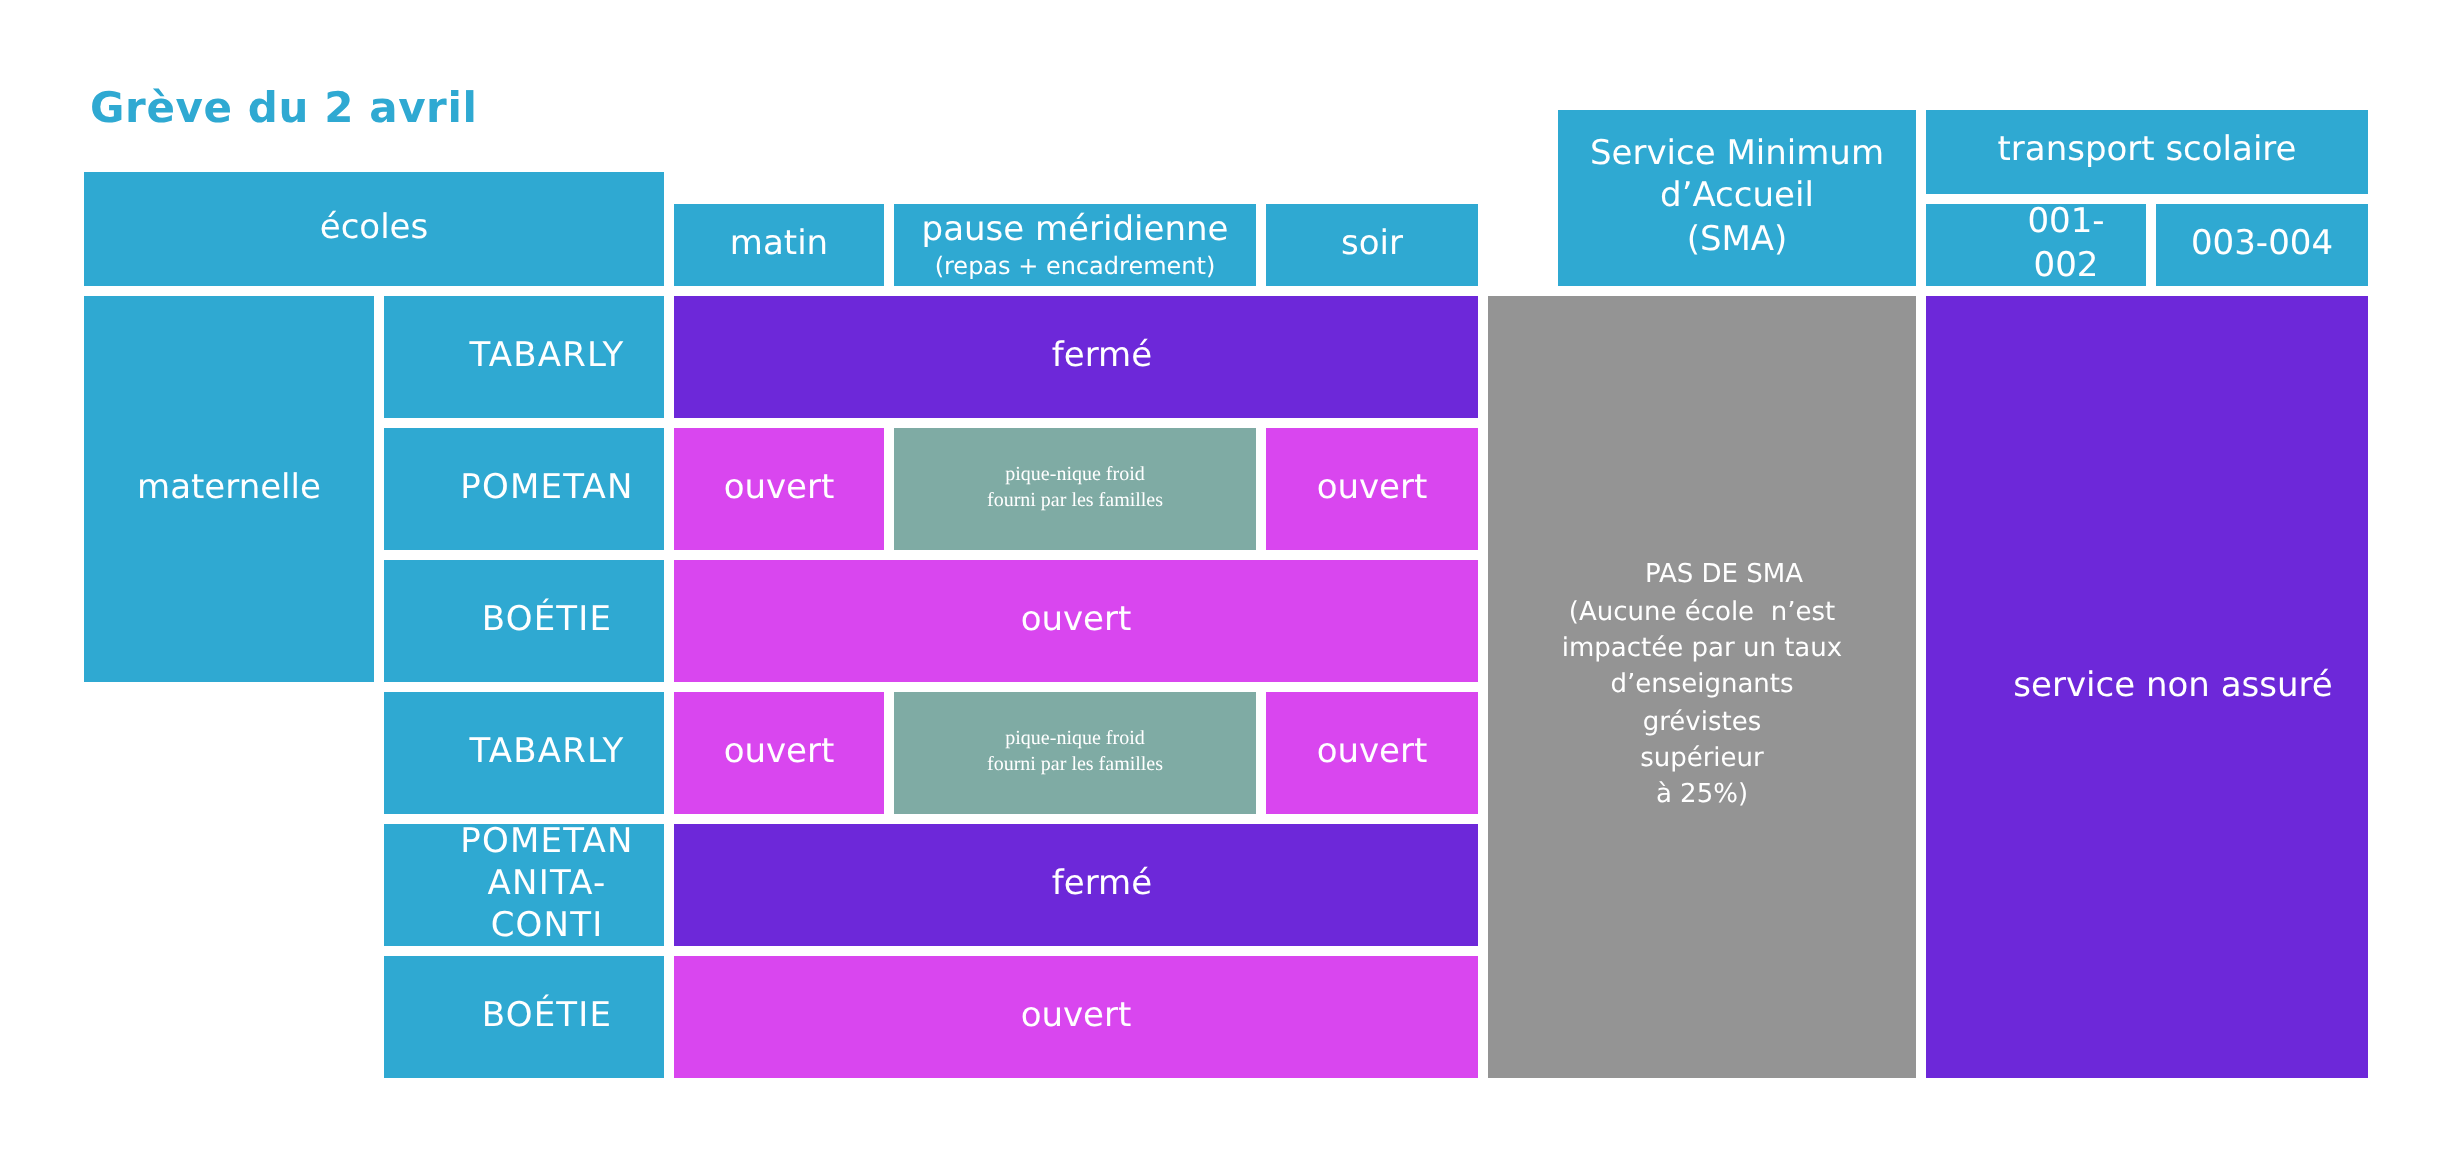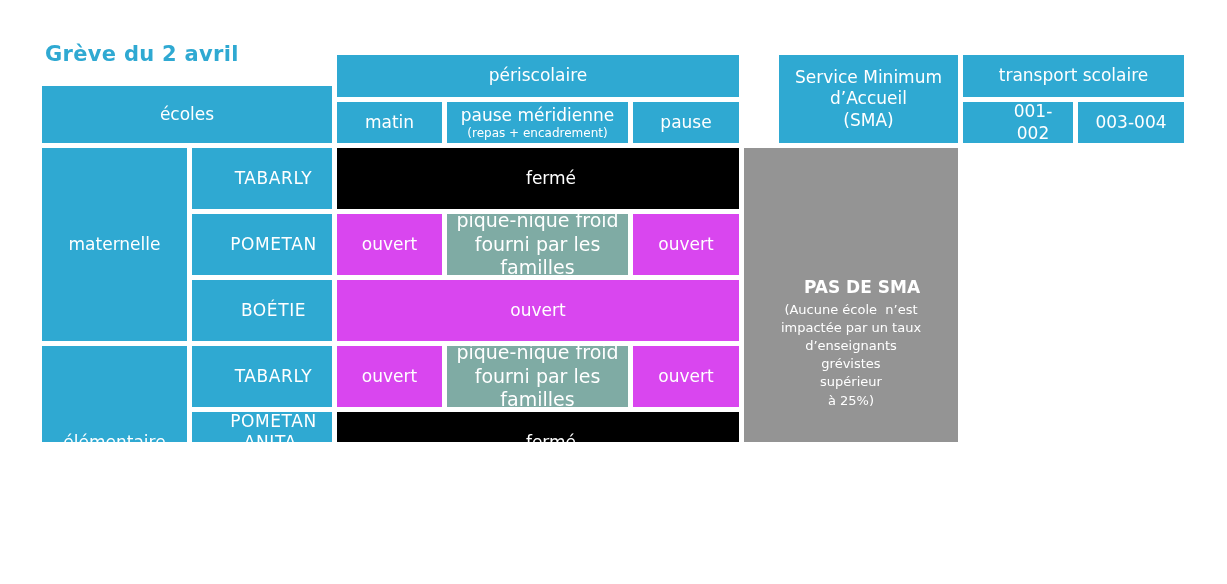--- a/index.html
+++ b/index.html
@@ -1,19 +1,19 @@
 <!DOCTYPE html>
 <html lang="fr"><head>
 <meta charset="utf-8">
 <style>
   html, body { margin: 0; padding: 0; background: #ffffff; }
   .page {
     position: relative;
     width: 1227px;
-    height: 442px;
+    height: 584px;
     background: #ffffff;
     font-family: "DejaVu Sans", "Liberation Sans", sans-serif;
     overflow: hidden;
     border-radius: 17px;
   }
   .title {
     position: absolute;
     left: 45px;
     top: 42px;
     margin: 0;
@@ -37,21 +37,21 @@
     align-items: center;
     justify-content: center;
     text-align: center;
     color: #ffffff;
     font-size: 17px;
     line-height: 1.25;
     padding: 2px 6px;
     box-sizing: border-box;
   }
   .blue  { background: #2fa9d2; }
-  .red   { background: #000000; padding-left: 32px; }
+  .red   { background: #6d28d9; padding-left: 32px; }
   .green { background: #d946ef; }
   .teal  { background: #7faba4; }
   .gray  { background: #949494; }
   .pre   { white-space: pre-line; }
   .exact { white-space: pre; }
   .caps  { letter-spacing: 0.6px; padding-left: 29px; }
 
   
   .h-ecoles       { grid-area: 1 / 1 / 3 / 3; align-self: end; height: 57px; width: 100%; }
   .h-periscolaire { grid-area: 1 / 3 / 2 / 6; }
@@ -79,49 +79,47 @@
   .c-r2-c { grid-area: 4 / 5; }
   .c-r3-span { grid-area: 5 / 3 / 6 / 6; }
   .c-r4-a { grid-area: 6 / 3; }
   .c-r4-b { grid-area: 6 / 4; }
   .c-r4-c { grid-area: 6 / 5; }
   .c-r5-span { grid-area: 7 / 3 / 8 / 6; }
   .c-r6-span { grid-area: 8 / 3 / 9 / 6; }
   .sma-body   { grid-area: 3 / 6 / 9 / 7; }
   .transport-body { grid-area: 3 / 7 / 9 / 9; }
 
-  .picnic { font-size: 19px; }
-  .sma-title { font-weight: bold; font-size: 17px; margin-bottom: 2px; margin-left: 22px; }
+  .picnic { font-size: 10px; font-family: Liberation Serif, serif; }
+  .sma-title { font-weight: normal; font-size: 13px; margin-bottom: 2px; margin-left: 22px; }
   .sma-note { font-size: 13px; line-height: 1.4; }
 </style>
 </head>
 <body>
 
 <div class="page">
   <h1 class="title">Grève du 2 avril</h1>
 
   <div class="grid">
 
     <div class="cell blue h-ecoles">écoles</div>
-    <div class="cell blue h-periscolaire">périscolaire</div>
     <div class="cell blue h-sma pre">Service Minimum
 d’Accueil
 (SMA)</div>
     <div class="cell blue h-transport">transport scolaire</div>
     <div class="cell blue h-matin">matin</div>
     <div class="cell blue h-pause">
       <span>pause méridienne</span>
       <span class="sub">(repas + encadrement)</span>
     </div>
-    <div class="cell blue h-soir">pause</div>
+    <div class="cell blue h-soir">soir</div>
     <div class="cell blue h-bus1">001-002</div>
     <div class="cell blue h-bus2">003-004</div>
 
     <div class="cell blue g-maternelle">maternelle</div>
-    <div class="cell blue g-elementaire">élémentaire</div>
 
     <div class="cell blue caps s-r1">TABARLY</div>
     <div class="cell blue caps s-r2">POMETAN</div>
     <div class="cell blue caps s-r3">BOÉTIE</div>
     <div class="cell blue caps s-r4">TABARLY</div>
     <div class="cell blue caps s-r5 pre">POMETAN
 ANITA-CONTI</div>
     <div class="cell blue caps s-r6">BOÉTIE</div>
 
     <div class="cell red c-r1-span">fermé</div>
@@ -141,15 +139,16 @@
     <div class="cell gray sma-body">
       <div class="sma-title">PAS DE SMA</div>
       <div class="sma-note exact">(Aucune école  n’est
 impactée par un taux
 d’enseignants
 grévistes
 supérieur
 à 25%)</div>
     </div>
 
+    <div class="cell red transport-body">service non assuré</div>
 
   </div>
 </div>
 
 </body></html>

